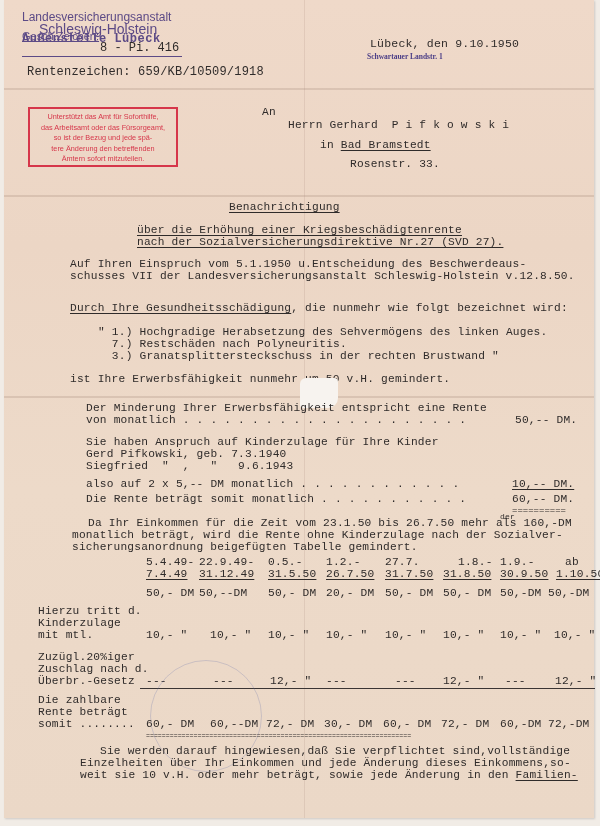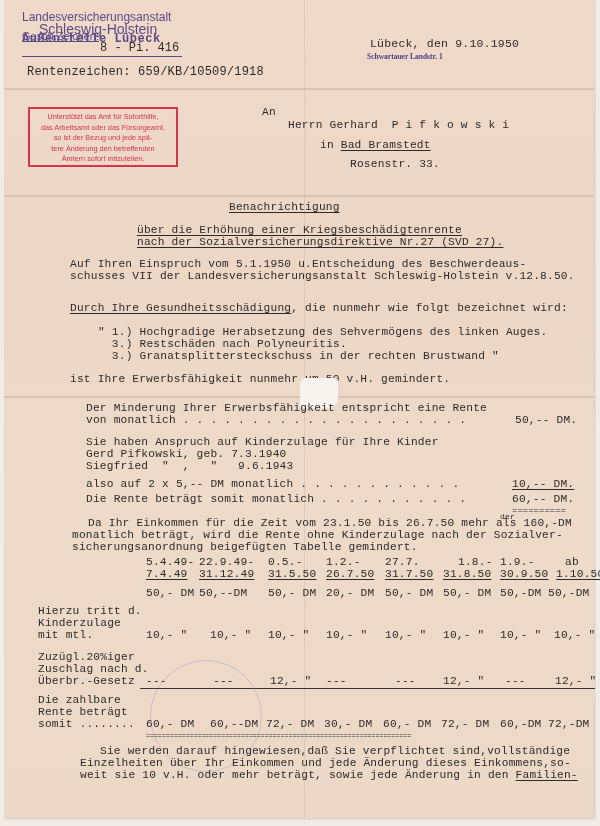--- a/index.html
+++ b/index.html
@@ -74,21 +74,21 @@
 <div class="t" style="left:350px;top:158px">Rosenstr. 33.</div>
 
 <div class="t u" style="left:229px;top:201px">Benachrichtigung</div>
 <div class="t u" style="left:137px;top:224px">über die Erhöhung einer Kriegsbeschädigtenrente</div>
 <div class="t u" style="left:137px;top:236px">nach der Sozialversicherungsdirektive Nr.27 (SVD 27).</div>
 
 <div class="t" style="left:70px;top:258px">Auf Ihren Einspruch vom 5.1.1950 u.Entscheidung des Beschwerdeaus-</div>
 <div class="t" style="left:70px;top:270px">schusses VII der Landesversicherungsanstalt Schleswig-Holstein v.12.8.50.</div>
 <div class="t" style="left:70px;top:302px"><span class="u">Durch Ihre Gesundheitsschädigung</span><span>, die nunmehr wie folgt bezeichnet wird:</span></div>
 <div class="t" style="left:98px;top:326px">" 1.) Hochgradige Herabsetzung des Sehvermögens des linken Auges.</div>
-<div class="t" style="left:98px;top:338px">  3.) Restschäden nach Polyneuritis.</div>
+<div class="t" style="left:98px;top:338px">  7.) Restschäden nach Polyneuritis.</div>
 <div class="t" style="left:98px;top:350px">  3.) Granatsplittersteckschuss in der rechten Brustwand "</div>
 <div class="t" style="left:70px;top:373px">ist Ihre Erwerbsfähigkeit nunmehr um 50 v.H. gemindert.</div>
 
 <div class="tear"></div>
 
 <div class="t" style="left:86px;top:402px">Der Minderung Ihrer Erwerbsfähigkeit entspricht eine Rente</div>
 <div class="t" style="left:86px;top:414px">von monatlich . . . . . . . . . . . . . . . . . . . . .</div>
 <div class="t" style="left:515px;top:414px">50,-- DM.</div>
 <div class="t" style="left:86px;top:436px">Sie haben Anspruch auf Kinderzulage für Ihre Kinder</div>
 <div class="t" style="left:86px;top:448px">Gerd Pifkowski, geb. 7.3.1940</div>

